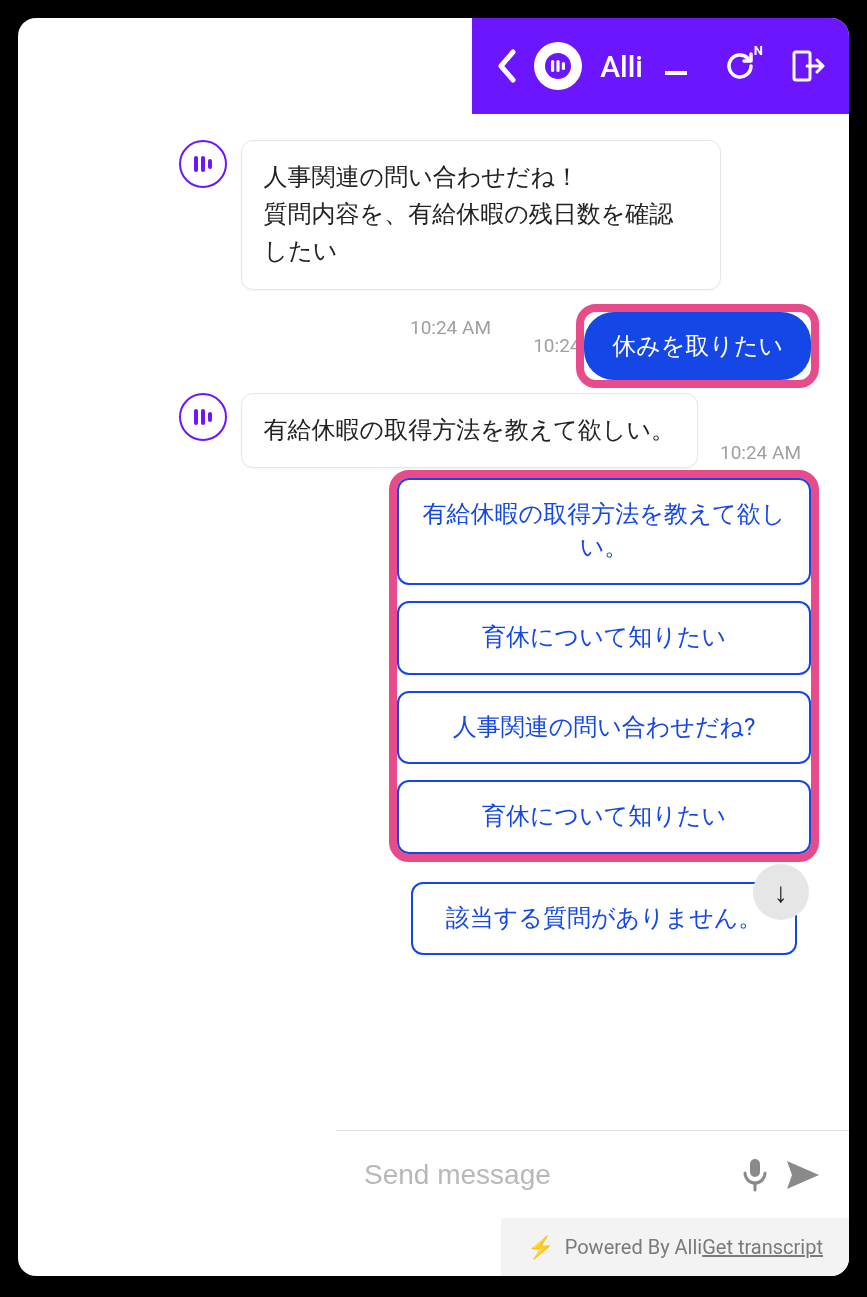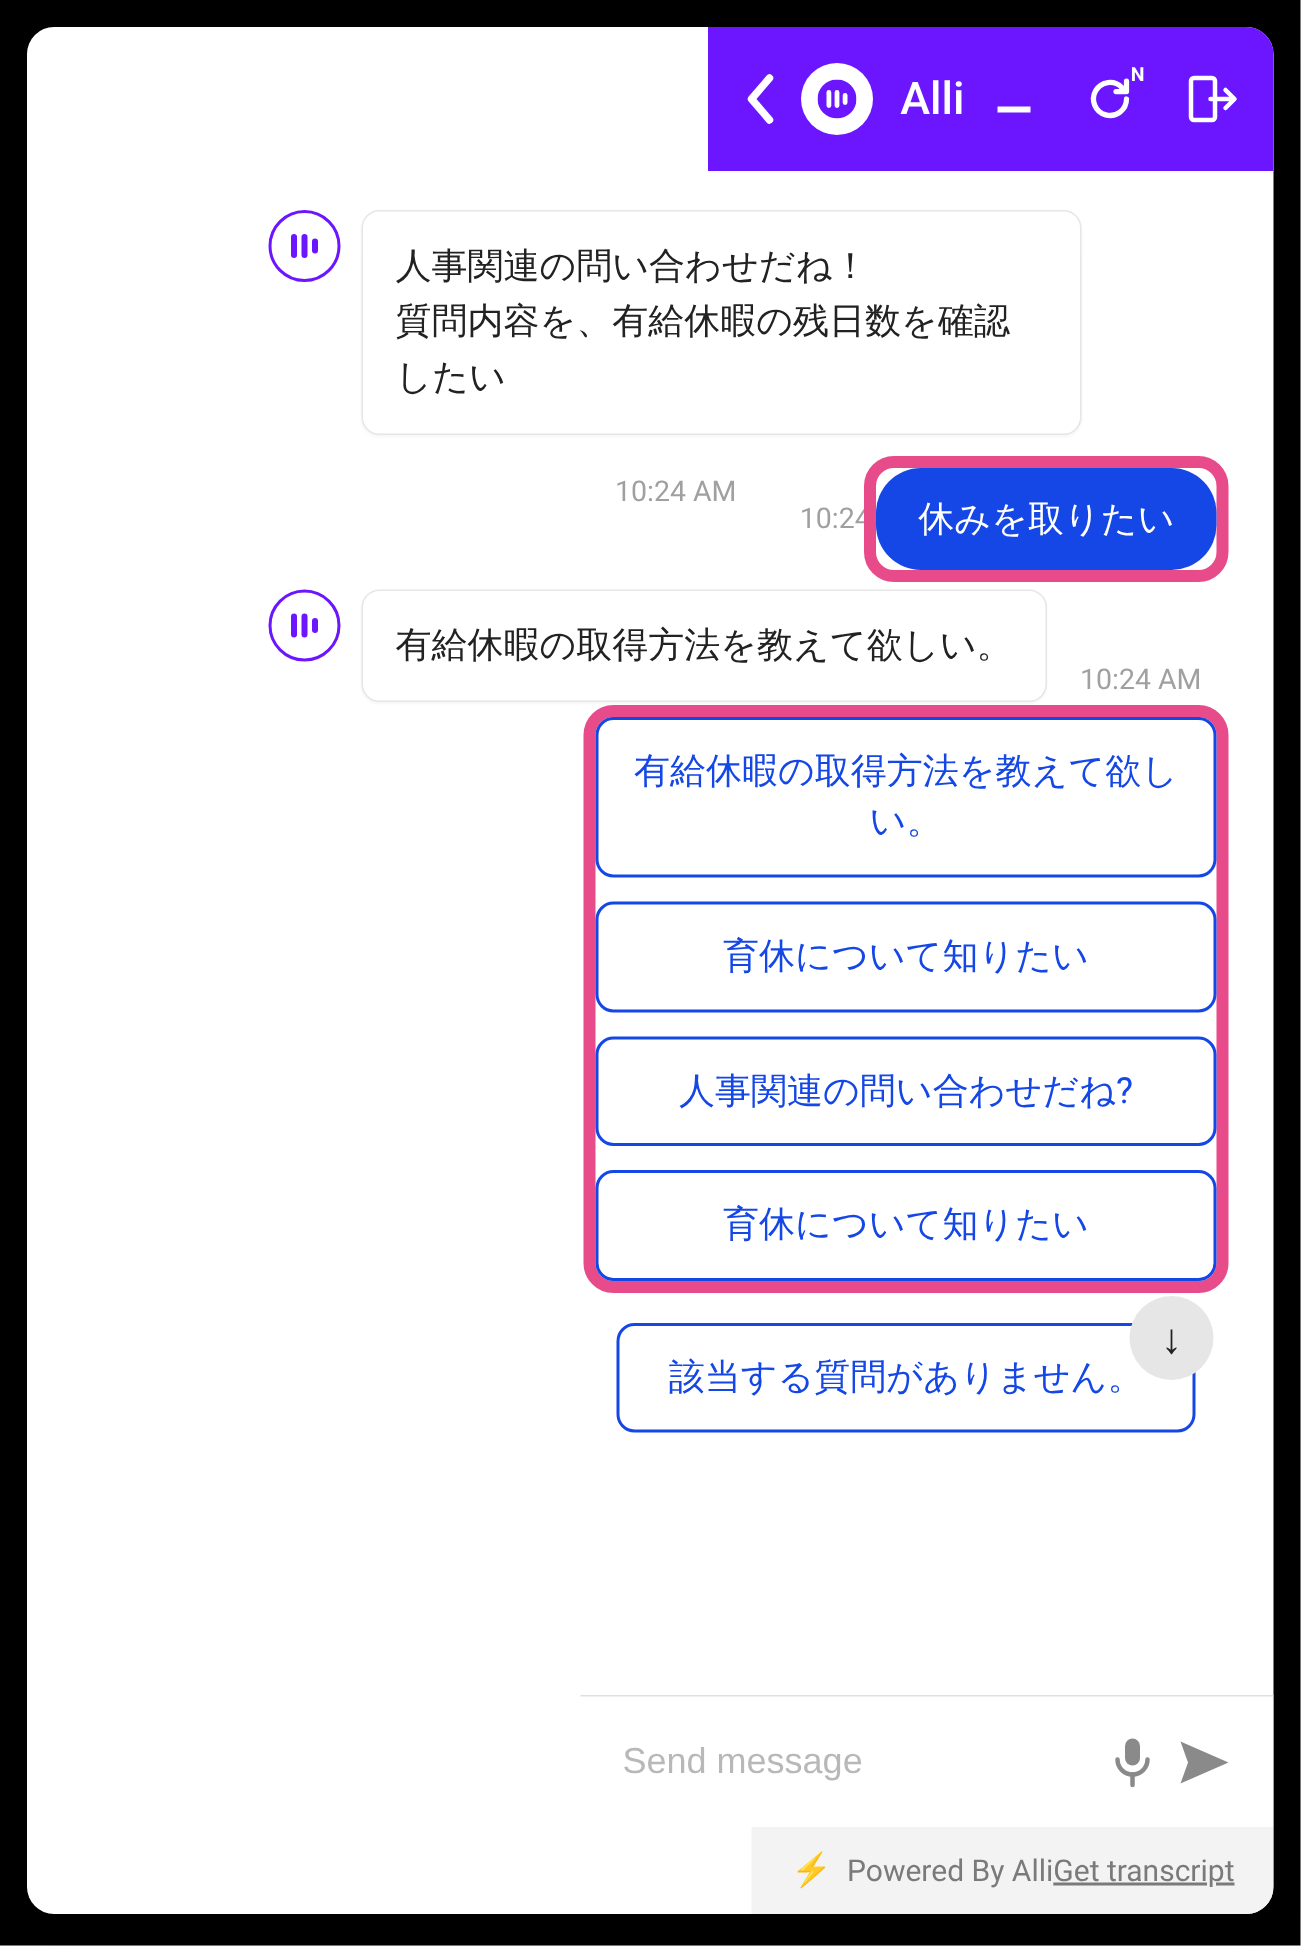--- a/index.html
+++ b/index.html
@@ -119,21 +119,21 @@
     display: flex;
     align-items: center;
     padding: 0 28px;
     gap: 16px;
     background: #fff;
   }
   .msg-input {
     flex: 1;
     border: none;
     outline: none;
-    font-size: 24px;
+    font-size: 28px;
     color: #444;
   }
   .msg-input::placeholder { color: #b8b8b8; }
   .footer {
     background: #f3f3f3;
     height: 58px;
     display: flex;
     align-items: center;
     padding: 0 26px;
     font-size: 20px;

